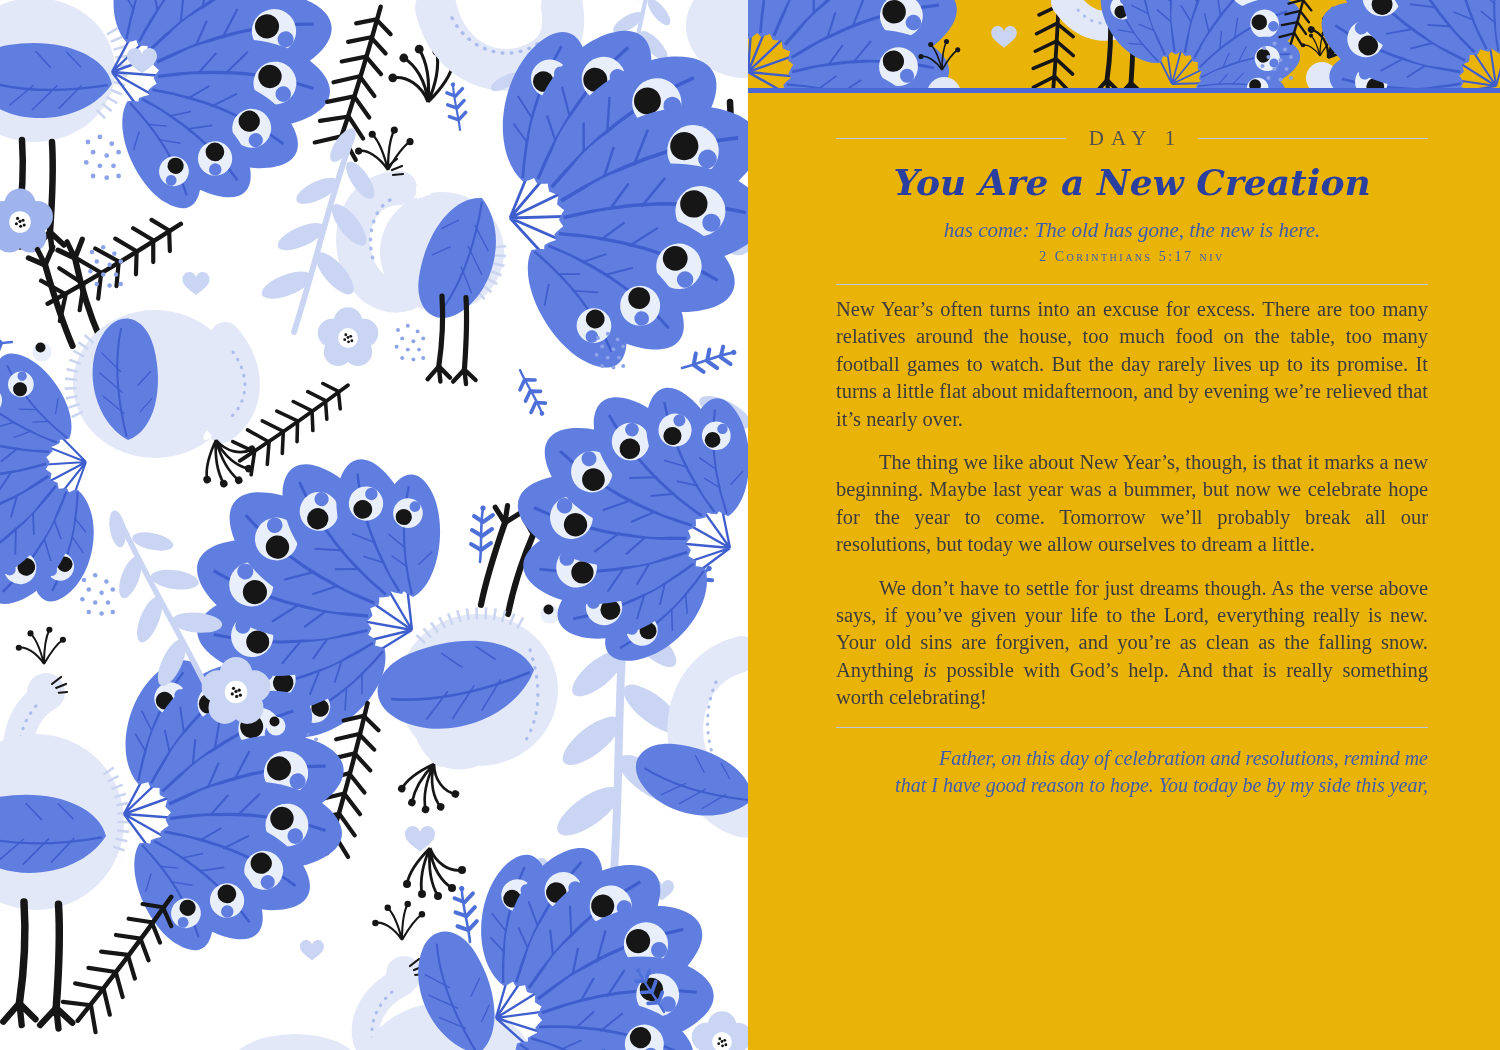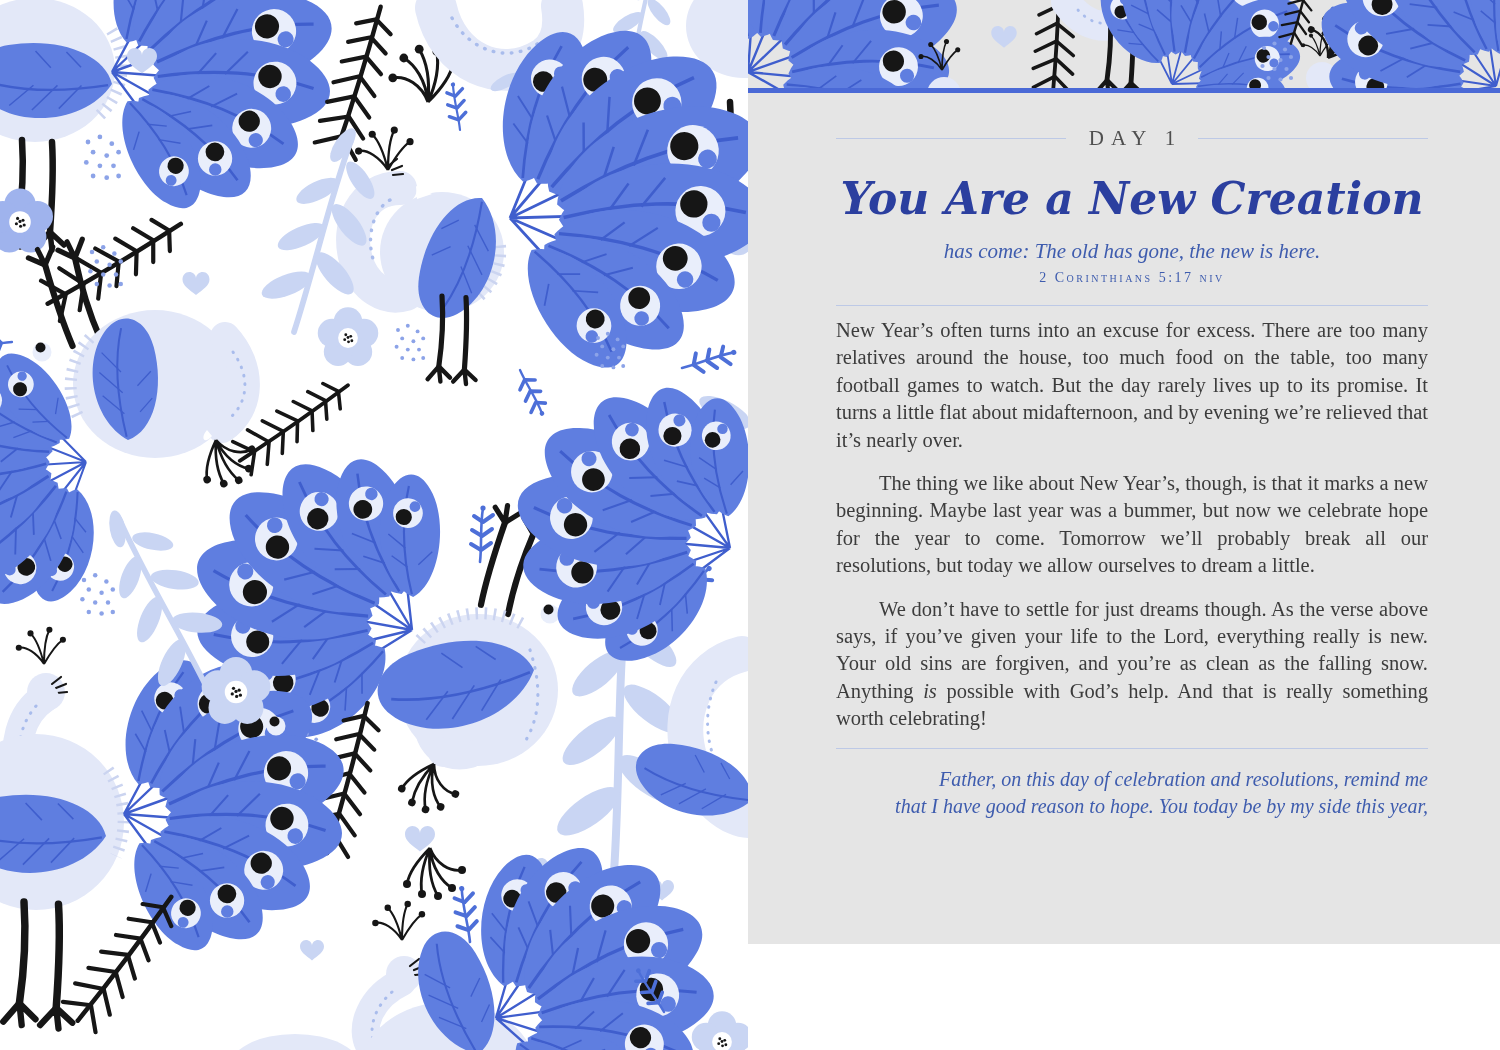--- a/index.html
+++ b/index.html
@@ -3,28 +3,28 @@
 <meta charset="utf-8">
 <style>
   :root{
     --accent-bar:#4A69D6; --rule-blue:#BDC9E6; --title-blue:#2B3F9F;
     --verse-blue:#3E5CAE; --body-text:#3C3C3C; --day-gray:#4F4F4F;
   }
   *{margin:0;padding:0;box-sizing:border-box;}
   html,body{width:1500px;height:1050px;overflow:hidden;background:#fff;}
   #spread{position:relative;width:1500px;height:1050px;background:#fff;font-family:"Liberation Serif",serif;}
   #left-page{position:absolute;left:0;top:0;width:748px;height:1050px;overflow:hidden;background:#fff;}
-  #right-page{position:absolute;left:748px;top:0;width:752px;height:944px;background:#e5e5e5;overflow:hidden;}
+  #right-page{position:absolute;left:748px;top:0;width:752px;height:1050px;background:#eab308;overflow:hidden;}
   .strip-wrap{position:absolute;left:0;top:0;width:752px;height:88px;overflow:hidden;}
   .accent-bar{position:absolute;left:0;top:88px;width:752px;height:5px;background:var(--accent-bar);}
   .content{position:absolute;left:0;top:93px;width:752px;padding:0 72px 0 88px;}
   .day-row{margin-top:33px;display:flex;align-items:center;gap:16px;}
   .day-line{flex:1;height:1px;background:var(--rule-blue);}
   .day-label{font-family:"Liberation Serif",serif;font-size:21px;letter-spacing:7px;color:var(--day-gray);white-space:nowrap;padding-left:7px;}
-  .page-title{margin-top:22px;text-align:center;font-family:"DejaVu Serif",serif;font-style:italic;font-weight:bold;font-size:44px;color:var(--title-blue);}
+  .page-title{margin-top:10px;text-align:center;font-family:"DejaVu Serif",serif;font-style:italic;font-weight:bold;font-size:36px;color:var(--title-blue);}
   .verse{margin-top:14px;text-align:center;font-style:italic;font-size:21px;line-height:27px;color:var(--verse-blue);}
   .verse-ref{margin-top:5px;text-align:center;font-size:14px;font-variant:small-caps;letter-spacing:2.5px;color:var(--verse-blue);}
   .rule{margin-top:19px;height:1px;background:var(--rule-blue);}
   .body-text{margin-top:11px;font-size:20.5px;line-height:27.4px;color:var(--body-text);text-align:justify;}
   .body-para{text-indent:0;}
   .body-para.indent{text-indent:2.1em;margin-top:16px;}
   .rule2{margin-top:15px;height:1px;background:var(--rule-blue);}
   .prayer{margin-top:17px;text-align:right;font-style:italic;font-size:20px;line-height:27px;color:var(--verse-blue);}
 </style>
 </head>

